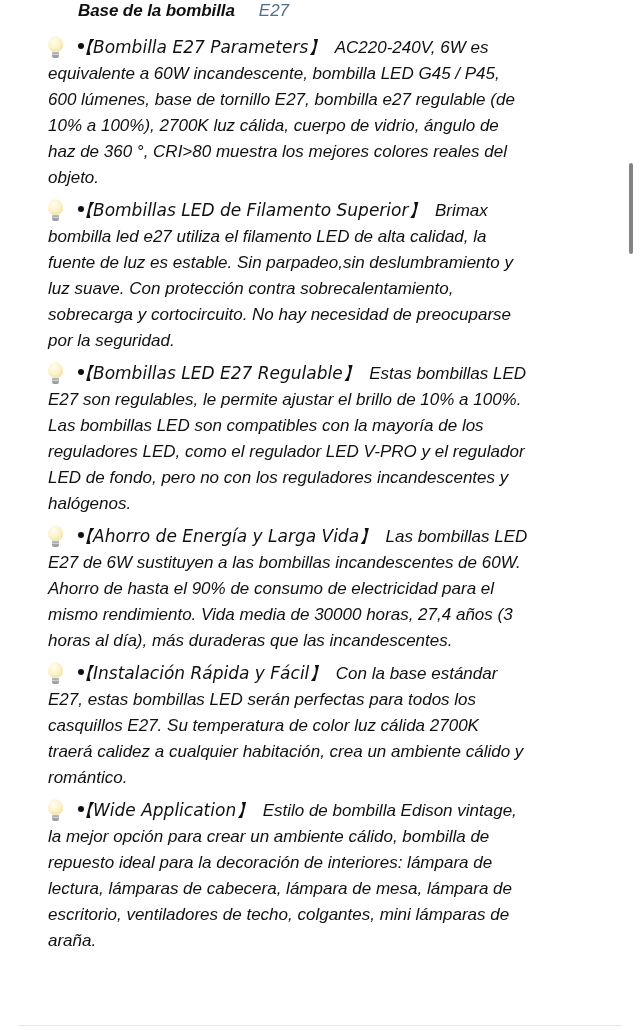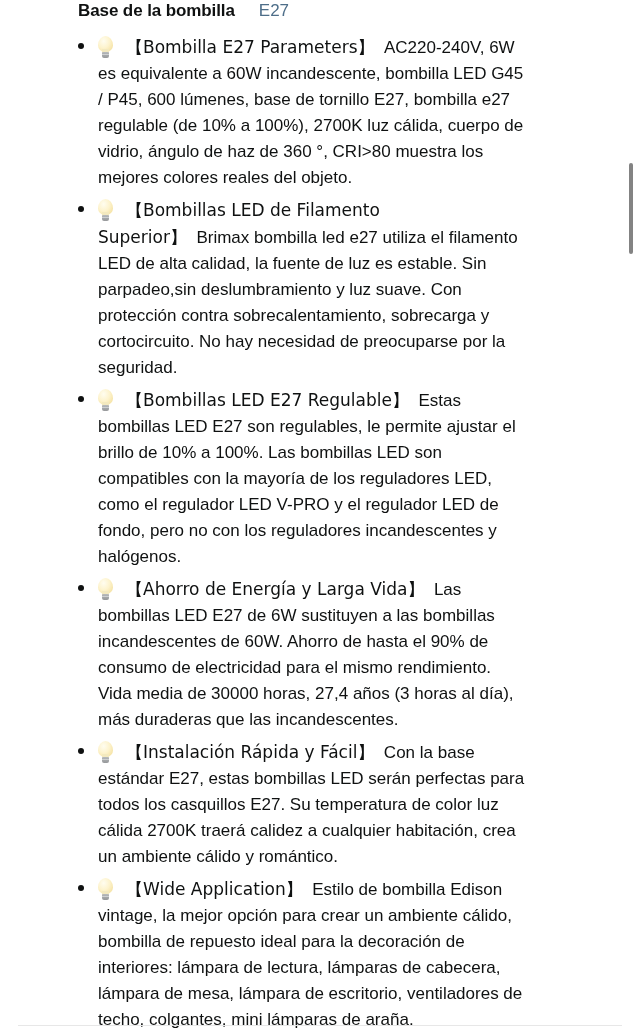--- a/index.html
+++ b/index.html
@@ -1,15 +1,15 @@
 <!DOCTYPE html>
 <html><head>
 <meta charset="utf-8">
 <style>
-  * { box-sizing: border-box; }
+  * { box-sizing: border-box; font-style: italic; }
   html, body {
     margin: 0;
     padding: 0;
     background: #ffffff;
   }
   body {
     width: 640px;
     height: 1030px;
     position: relative;
     overflow: hidden;
@@ -51,21 +51,21 @@
   }
 
   
   ul.feature-list {
     list-style: none;
     margin: 6px 0 0 0;
     padding: 0;
   }
   li.feature-item {
     position: relative;
-    padding-left: 98px;
+    padding-left: 48px;
     padding-right: 112px;
     margin-bottom: 6px;
     font-size: 17px;
     line-height: 26px;
     color: #0f1111;
     text-align: left;
     word-wrap: break-word;
   }
   li.feature-item .bullet-dot {
     position: absolute;

